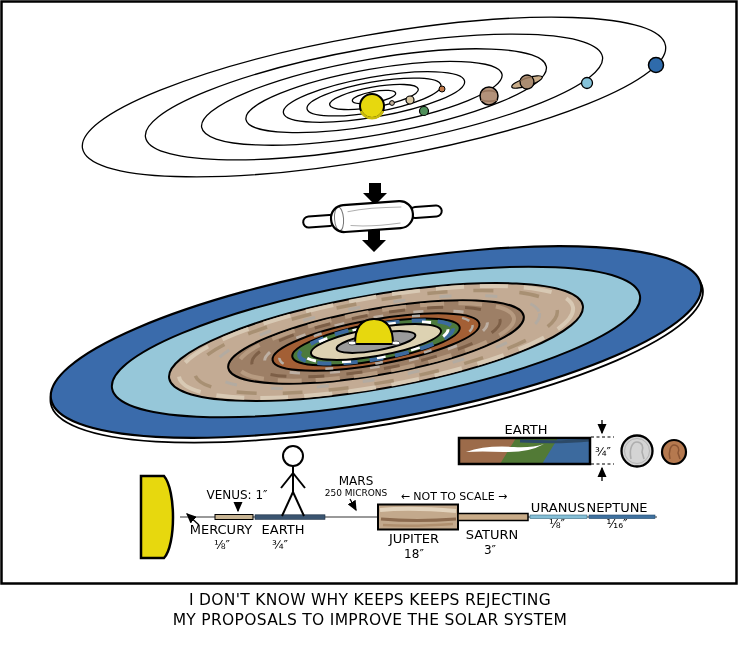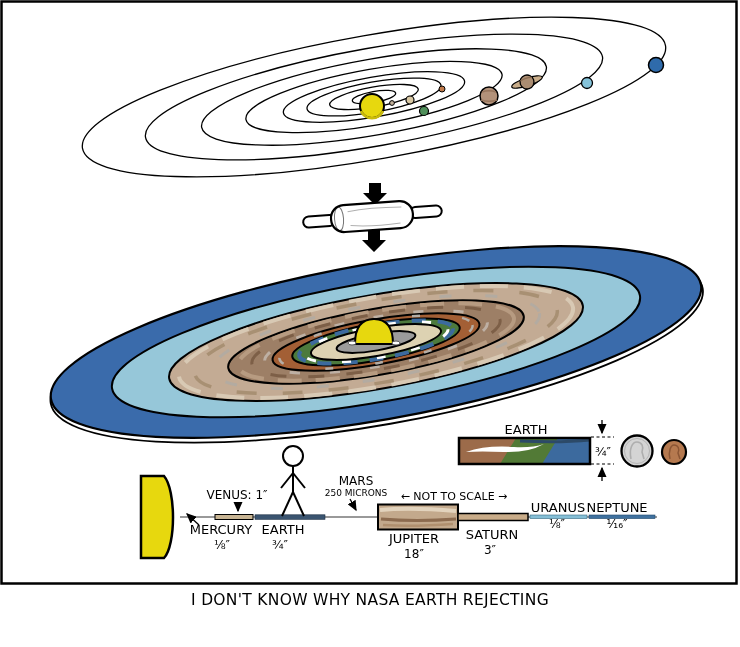--- a/index.html
+++ b/index.html
@@ -164,14 +164,15 @@
 
     <text x="558" y="512" text-anchor="middle" class="lbl">URANUS</text>
     <text x="557" y="528" text-anchor="middle" class="sz">⅛″</text>
 
     <text x="617" y="512" text-anchor="middle" class="lbl">NEPTUNE</text>
     <text x="617" y="528" text-anchor="middle" class="sz">¹⁄₁₆″</text>
   </g>
 </svg>
 
 <div id="caption">
-  <div>I DON'T KNOW WHY NASA EARTH REJECTING</div>
+  <div>I DON'T KNOW WHY KEEPS KEEPS REJECTING</div>
+  <div>MY PROPOSALS TO IMPROVE THE SOLAR SYSTEM</div>
 </div>
 
 </body></html>

